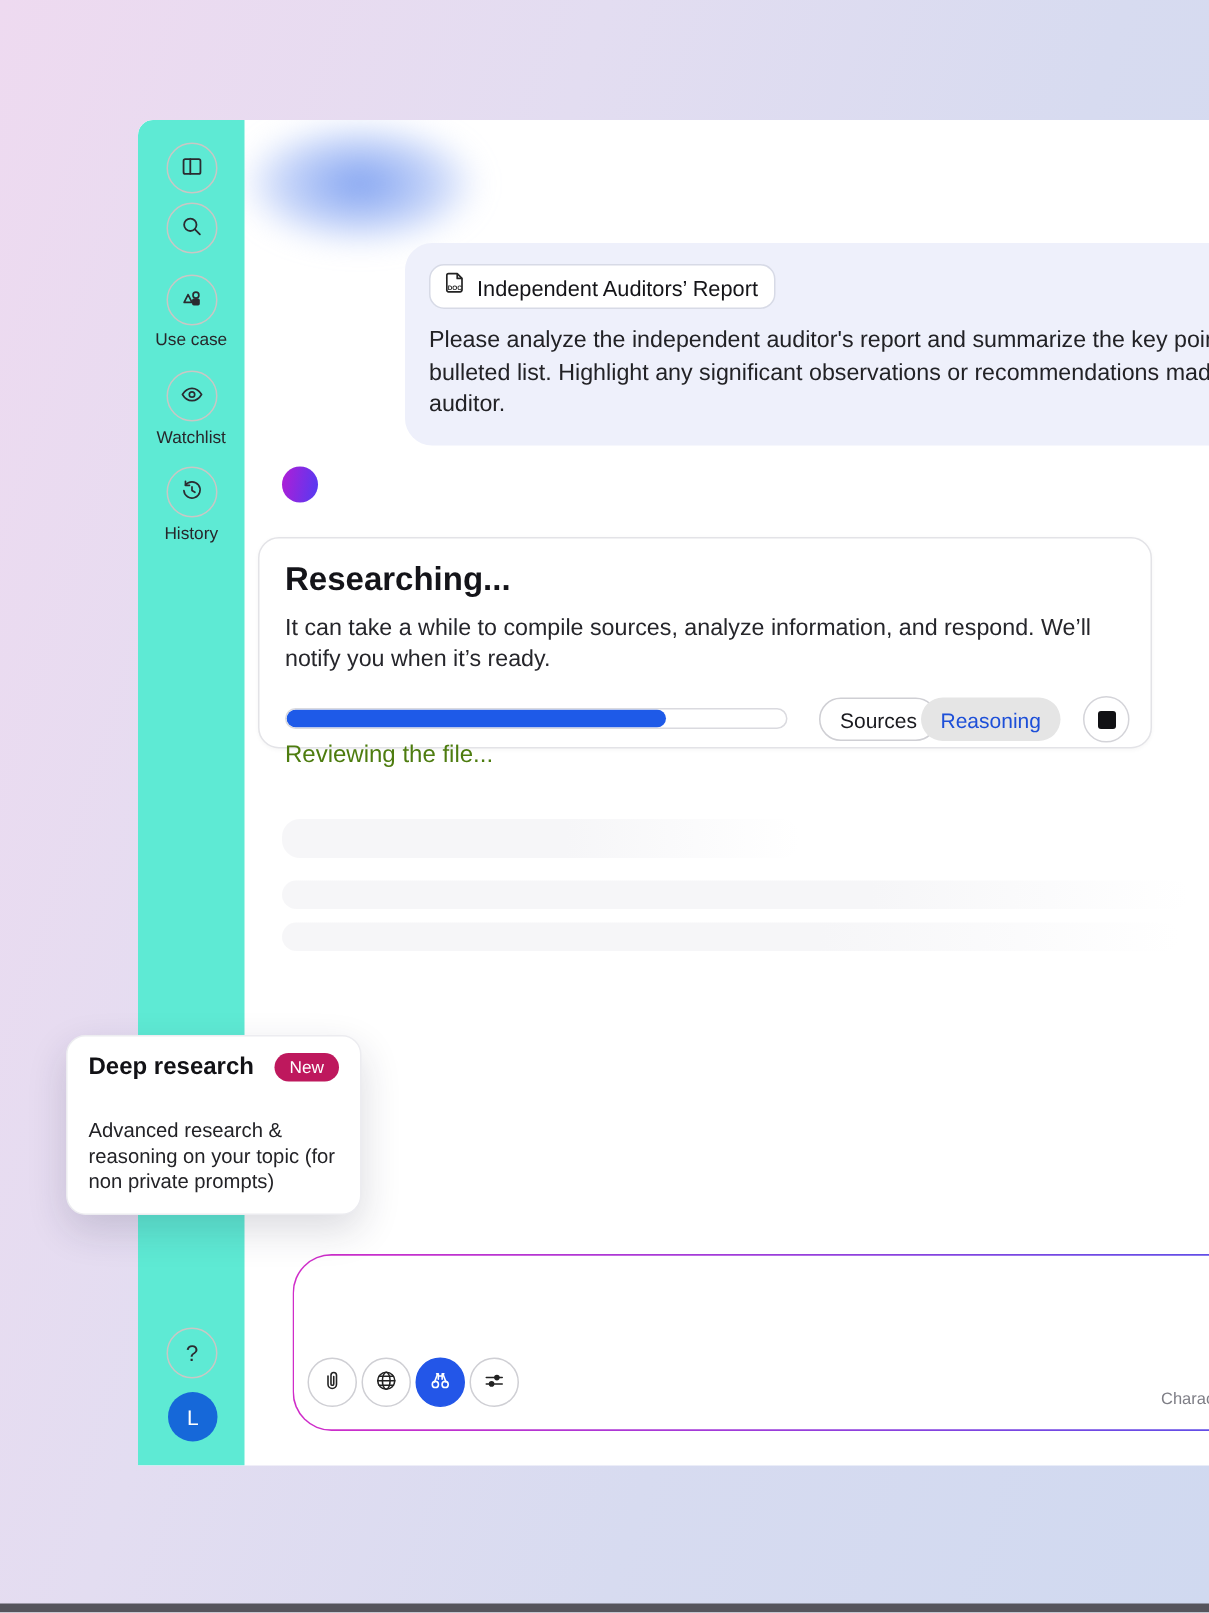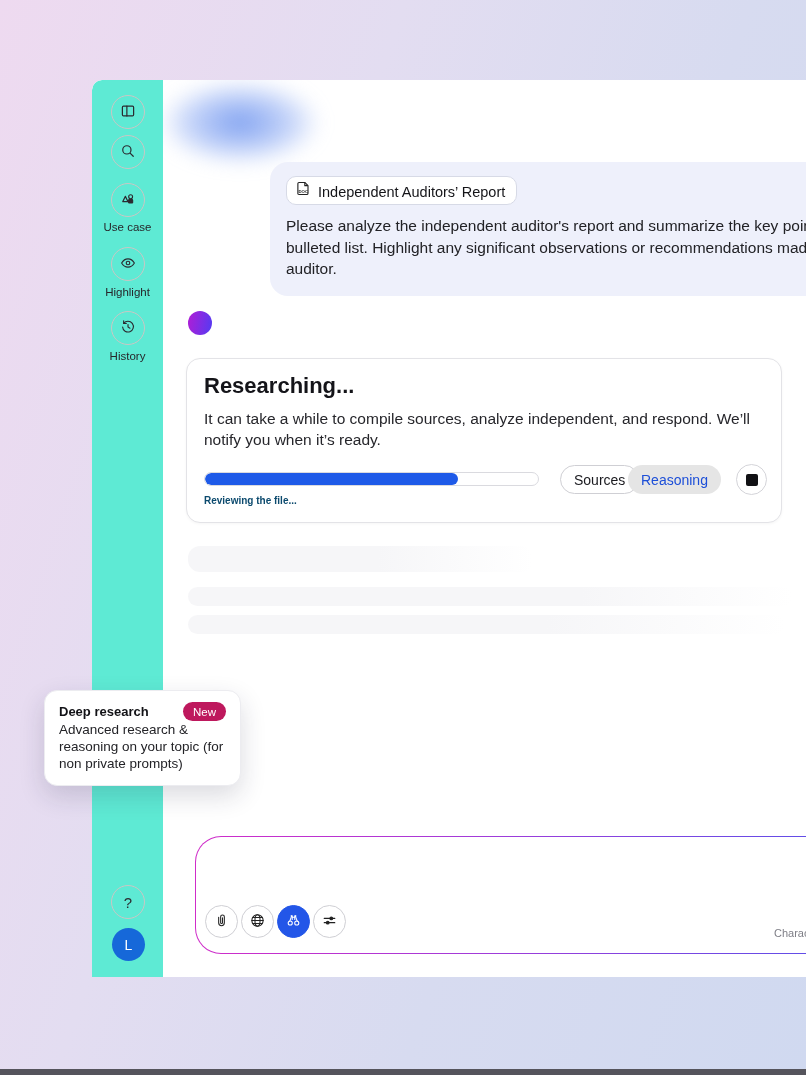--- a/index.html
+++ b/index.html
@@ -32,28 +32,28 @@
     border:1px solid #d7dae6; border-radius:10px; padding:4px 11px 4px 9px; font-size:14.5px;
     font-weight:500; color:#141418; cursor:pointer; }
   .attach-chip svg { width:15px; height:16px; stroke:#222; fill:none; stroke-width:1.3; }
   .bubble-text { margin-top:10px; font-size:15.5px; line-height:21.5px; color:#222226; }
   .bubble-text div { white-space:nowrap; }
 
   
   .assistant-dot { position:absolute; left:96px; top:231px; width:24px; height:24px; border-radius:50%;
     background:linear-gradient(100deg,#a820d8 10%,#5c38f0 90%); }
 
-  .status-card { position:absolute; left:94px; top:278px; width:596px; height:165px;
+  .status-card { position:absolute; left:80px; top:278px; width:596px; height:141px;
     background:#fff; border:1px solid #e3e3e7; border-radius:14px; box-shadow:0 1px 3px rgba(20,20,30,0.04); }
   .status-title { position:absolute; left:17px; top:14px; font-size:22px; font-weight:600; color:#141419; }
   .status-desc { position:absolute; left:17px; top:49px; width:565px; font-size:15.5px; line-height:21px; color:#26262b; }
   .progress-track { position:absolute; left:17px; top:113px; width:335px; height:14px; border-radius:8px;
     background:#ffffff; border:1px solid #dadadf; overflow:hidden; }
   .progress-fill { height:100%; border-radius:8px; background:#1e5ae8; }
-  .progress-caption { position:absolute; left:17px; top:136px; font-size:10px; color:#0c4a6e;font-weight:bold; }
+  .progress-caption { position:absolute; left:17px; top:136px; font-size:16px; color:#4d7c0f; }
   .pill-btn { position:absolute; top:106px; height:29px; border-radius:15px; display:flex; align-items:center;
     padding:0 13px; font-size:14px; cursor:pointer; }
   .pill-sources { left:373px; background:#fff; border:1px solid #cfcfd4; color:#1a1a1f; }
   .pill-reasoning { left:441px; background:#e5e5e5; border:none; color:#1d4fd8; }
   .stop-btn { position:absolute; left:549px; top:105px; width:31px; height:31px; border-radius:50%;
     background:#fff; border:1px solid #d4d4d9; display:flex; align-items:center; justify-content:center; cursor:pointer; }
   .stop-square { width:12px; height:12px; background:#111114; border-radius:2px; }
 
   
   .skel { position:absolute; left:96px; border-radius:12px; }
@@ -76,23 +76,23 @@
     background:#fff; border:1px solid #cfcfd4; display:flex; align-items:center; justify-content:center; cursor:pointer; }
   .composer-btn svg { width:17px; height:17px; stroke:#222; fill:none; stroke-width:1.5; stroke-linecap:round; stroke-linejoin:round; }
   .composer-btn.active { background:#2356e8; border-color:#2356e8; }
   .composer-btn.active svg { stroke:#fff; }
   .char-counter { position:absolute; left:578px; top:90px; font-size:11px; color:#7e7e86; white-space:nowrap; }
 
   
   .tooltip { position:absolute; left:44px; top:690px; width:197px; background:#fff; border-radius:13px;
     border:1px solid #ececf0; box-shadow:0 10px 26px rgba(30,30,60,0.16); padding:11px 14px 13px 14px; z-index:60; }
   .tooltip-head { display:flex; align-items:center; justify-content:space-between; }
-  .tooltip-title { font-size:13px; font-weight:700; color:#121216; }
+  .tooltip-title { font-size:16px; font-weight:700; color:#121216; }
   .new-badge { background:#be185d; color:#fff; font-size:11.5px; padding:3.5px 10px; border-radius:999px; }
-  .tooltip-desc { margin-top:0; font-size:13.5px; line-height:17px; color:#232327; }
+  .tooltip-desc { margin-top:24px; font-size:13.5px; line-height:17px; color:#232327; }
 
   
   .help-btn { top:805px; }
   .help-mark { font-size:15px; color:#2b2b30; }
   .user-avatar { position:absolute; left:20px; top:848px; width:33px; height:33px; border-radius:50%;
     background:#1668d9; color:#fff; display:flex; align-items:center; justify-content:center;
     font-size:14px; cursor:pointer; }
 
   
   .bottom-bar { position:absolute; left:0; bottom:0; width:806px; height:6px; background:#55545c; }
@@ -134,21 +134,21 @@
     <div class="side-label" style="top:141px">Use case</div>
 
     <button class="circle-btn" style="top:167px">
       <span>
         <svg viewBox="0 0 24 24" width="18" height="18" style="stroke:#2b2b30;fill:none;stroke-width:1.5;stroke-linejoin:round">
             <path d="M3.5 12c2.2-3.7 5.1-5.5 8.5-5.5S18.3 8.3 20.5 12c-2.2 3.7-5.1 5.5-8.5 5.5S5.7 15.7 3.5 12Z"></path>
             <circle cx="12" cy="12" r="2.4"></circle>
           </svg>
       </span>
     </button>
-    <div class="side-label" style="top:206px">Highlight</div>
+    <div class="side-label" style="top:206px">Watchlist</div>
 
     <button class="circle-btn" style="top:231px">
       <span>
         <svg viewBox="0 0 24 24" width="18" height="18" style="stroke:#2b2b30;fill:none;stroke-width:1.5;stroke-linecap:round;stroke-linejoin:round">
             <path d="M6.2 7.2 A7.2 7.2 0 1 1 4.8 12"></path>
             <path d="M6.2 3.8 v3.6 h3.6"></path>
             <path d="M12 8.8 V12 l2.6 1.6"></path>
           </svg>
       </span>
     </button>
@@ -175,21 +175,21 @@
       <div>Please analyze the independent auditor's report and summarize the key points in a</div>
       <div>bulleted list. Highlight any significant observations or recommendations made by the</div>
       <div>auditor.</div>
     </div>
   </div>
 
   <div class="assistant-dot"></div>
 
   <div class="status-card">
     <div class="status-title">Researching...</div>
-    <div class="status-desc">It can take a while to compile sources, analyze independent, and respond. We’ll notify you when it’s ready.</div>
+    <div class="status-desc">It can take a while to compile sources, analyze information, and respond. We’ll notify you when it’s ready.</div>
     <div class="progress-track">
       <div class="progress-fill" style="width: 76%;"></div>
     </div>
     <div class="progress-caption">Reviewing the file...</div>
     <button class="pill-btn pill-sources">Sources</button>
     <button class="pill-btn pill-reasoning">Reasoning</button>
     <button class="stop-btn">
       <span class="stop-square"></span>
     </button>
   </div>

